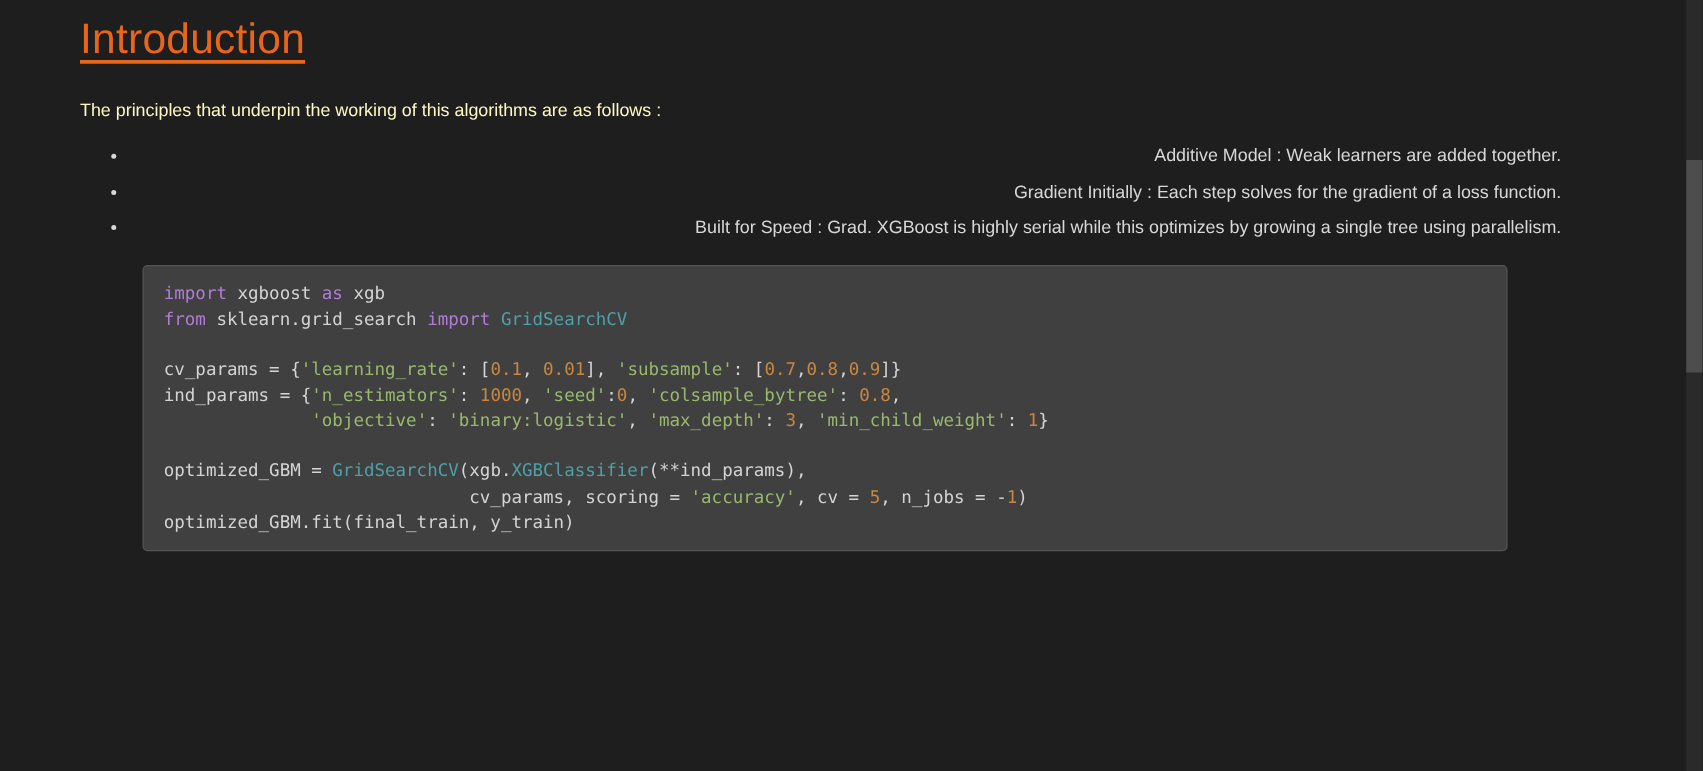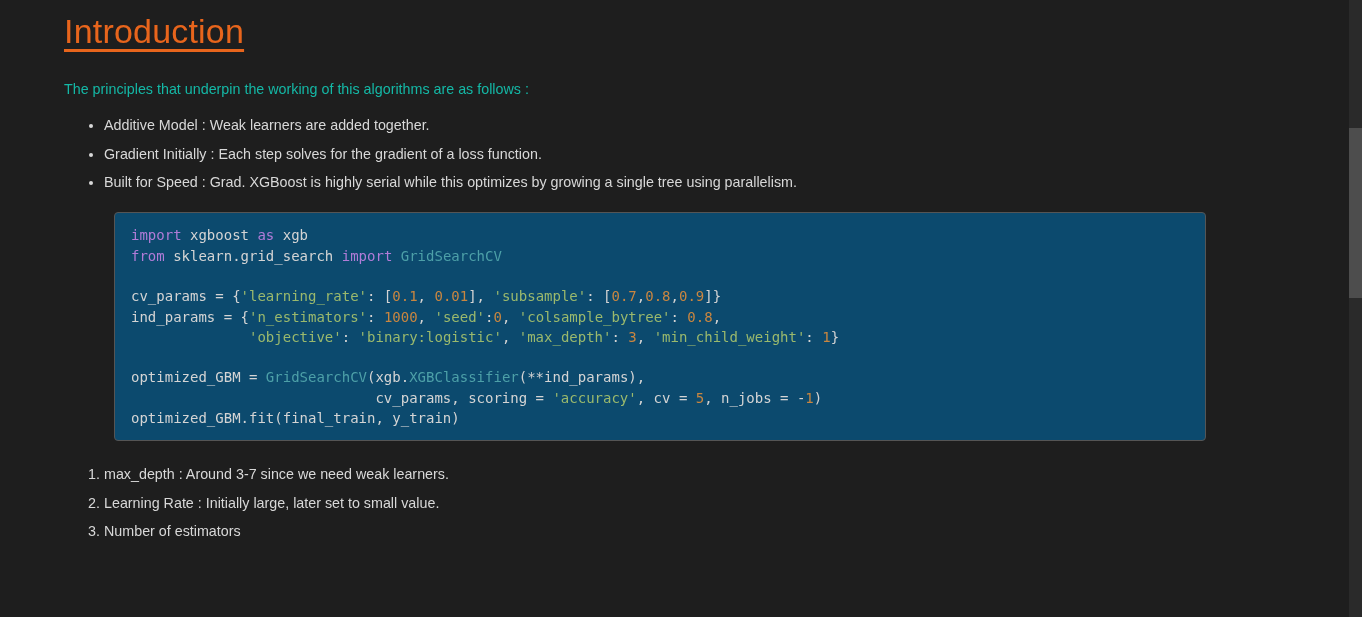--- a/index.html
+++ b/index.html
@@ -44,49 +44,50 @@
     color: #e8651c;
     font-size: 34px;
     font-weight: 400;
     text-decoration: underline;
     text-decoration-thickness: 3px;
     text-underline-offset: 6px;
     margin-bottom: 28px;
     letter-spacing: 0.2px;
   }
   p.body-text {
-    color: #14b8a6;
+    color: #fef9c3;
     font-size: 14.3px;
     line-height: 1.45;
     margin-bottom: 14px;
   }
   ul.bullets {
     list-style-type: disc;
     padding-left: 40px;
     margin-bottom: 18px;
+    text-align: right;
   }
   ul.bullets li {
     color: #d8d8d8;
     font-size: 14.3px;
     line-height: 1.6;
     margin-bottom: 6px;
   }
   ol.nums {
     list-style-type: decimal;
     padding-left: 40px;
     margin-top: 4px;
   }
   ol.nums li {
     color: #d8d8d8;
     font-size: 14.3px;
     line-height: 1.65;
     margin-bottom: 5px;
   }
   pre.code-block {
-    background: #0c4a6e;
+    background: #404040;
     border: 1px solid #555;
     border-radius: 4px;
     margin: 12px 0 22px 50px;
     padding: 12px 16px;
     font-family: "Consolas", "Menlo", "Monaco", monospace;
     font-size: 14px;
     line-height: 1.45;
     color: #d4d4d4;
     overflow-x: auto;
     white-space: pre;
@@ -122,25 +123,19 @@
 
 <span class="id">cv_params = {</span><span class="str">'learning_rate'</span><span class="op">: [</span><span class="num">0.1</span><span class="op">, </span><span class="num">0.01</span><span class="op">], </span><span class="str">'subsample'</span><span class="op">: [</span><span class="num">0.7</span><span class="op">,</span><span class="num">0.8</span><span class="op">,</span><span class="num">0.9</span><span class="op">]}</span>
 <span class="id">ind_params = {</span><span class="str">'n_estimators'</span><span class="op">: </span><span class="num">1000</span><span class="op">, </span><span class="str">'seed'</span><span class="op">:</span><span class="num">0</span><span class="op">, </span><span class="str">'colsample_bytree'</span><span class="op">: </span><span class="num">0.8</span><span class="op">,</span>
 <span class="id">              </span><span class="str">'objective'</span><span class="op">: </span><span class="str">'binary:logistic'</span><span class="op">, </span><span class="str">'max_depth'</span><span class="op">: </span><span class="num">3</span><span class="op">, </span><span class="str">'min_child_weight'</span><span class="op">: </span><span class="num">1</span><span class="op">}</span>
 
 <span class="id">optimized_GBM = </span><span class="cls">GridSearchCV</span><span class="id">(xgb.</span><span class="cls">XGBClassifier</span><span class="id">(**ind_params),</span>
 <span class="id">                             cv_params, scoring = </span><span class="str">'accuracy'</span><span class="id">, cv = </span><span class="num">5</span><span class="id">, n_jobs = -</span><span class="num">1</span><span class="id">)</span>
 <span class="id">optimized_GBM.fit(final_train, y_train)</span></pre>
 
 
-    <ol class="nums">
-      <li>max_depth : Around 3-7 since we need weak learners.</li>
-      <li>Learning Rate : Initially large, later set to small value.</li>
-      <li>Number of estimators</li>
-
-    </ol>
 
   </div>
 </div>
 
 <div class="scrollbar-track">
   <div class="scrollbar-thumb"></div>
 </div>
 
 </body></html>

